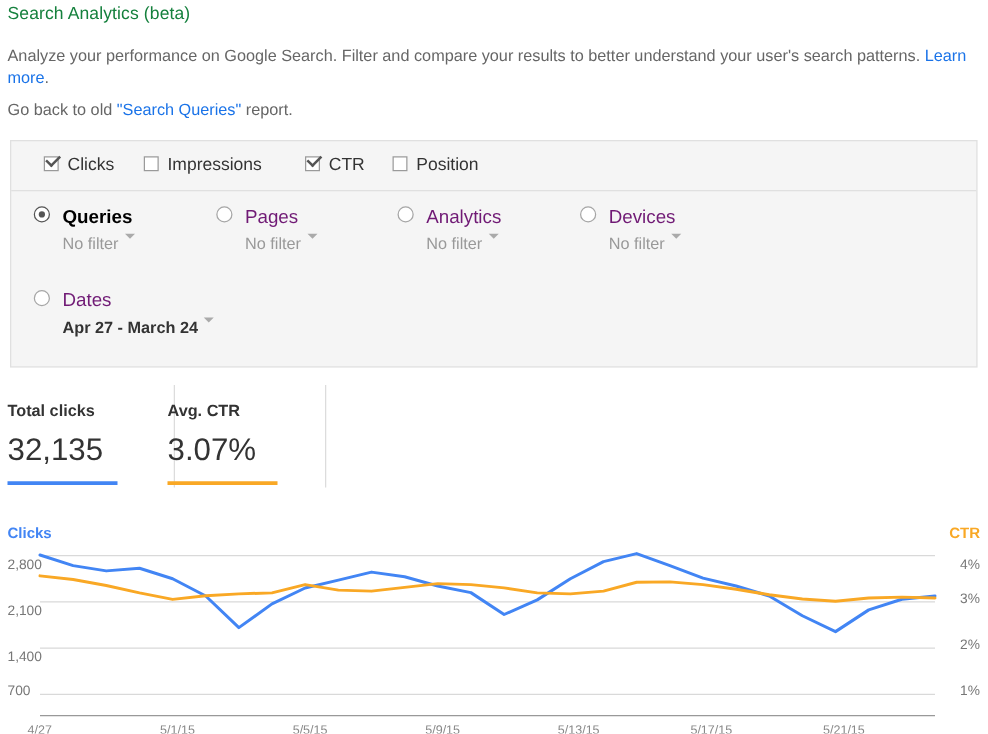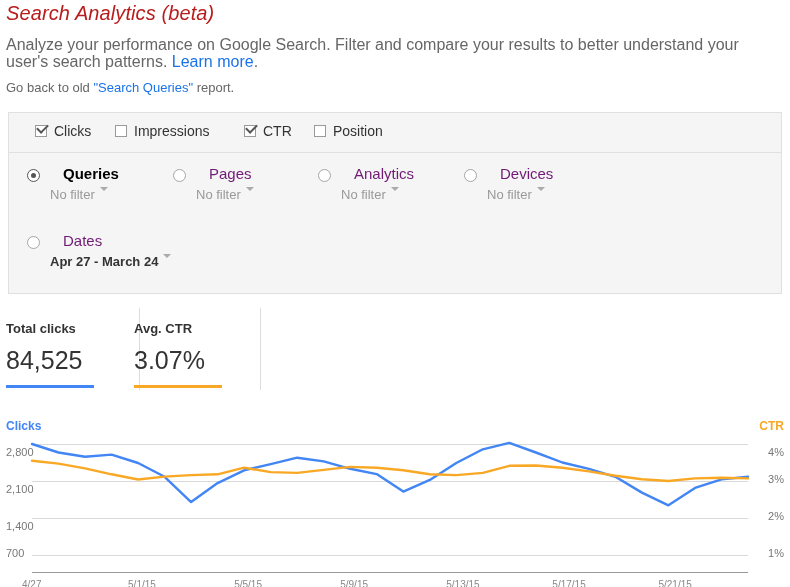--- a/index.html
+++ b/index.html
@@ -15,32 +15,31 @@
     height: 587px;
     overflow: hidden;
     background: #fff;
   }
 
   
   .page-title {
     position: absolute;
     left: 6px;
     top: 2px;
-    font-size: 20px;
+    font-size: 14px;
     font-weight: 400;
-    color: #b91c1c;
+    color: #15803d;
     letter-spacing: 0.1px;
-    font-style: italic;
   }
   .intro {
     position: absolute;
     left: 6px;
     top: 36px;
     width: 778px;
-    font-size: 16px;
+    font-size: 13px;
     line-height: 17px;
     color: #666;
   }
   .intro a, .subintro a {
     color: #1a73e8;
     text-decoration: none;
   }
   .subintro {
     position: absolute;
     left: 6px;
@@ -99,22 +98,21 @@
     border-bottom: 2px solid #555;
     transform: rotate(-45deg);
   }
 
   
   .dim {
     position: absolute;
   }
   .dim-head {
     display: flex;
-    align-items: flex-end;
-    gap: 13px;
+    align-items: flex-start;
   }
   .radio {
     width: 13px;
     height: 13px;
     border: 1px solid #a6a6a6;
     border-radius: 50%;
     background: #fff;
     display: inline-block;
     position: relative;
     margin-right: 10px;
@@ -332,21 +330,21 @@
       <div class="dim-filter active">
         <span>Apr 27 - March 24</span>
         <span class="caret"></span>
       </div>
     </div>
   </div>
 
   <div class="stats">
     <div class="stat" style="left:0px; width:125px">
       <div class="stat-label">Total clicks</div>
-      <div class="stat-value">84,525</div>
+      <div class="stat-value">32,135</div>
       <div class="stat-underline" style="background:#4285F4"></div>
     </div>
     <div class="stat" style="left:128px; width:118px">
       <div class="stat-label">Avg. CTR</div>
       <div class="stat-value">3.07%</div>
       <div class="stat-underline" style="background:#F9A825"></div>
     </div>
   </div>
 
   <div class="chart-wrap">

